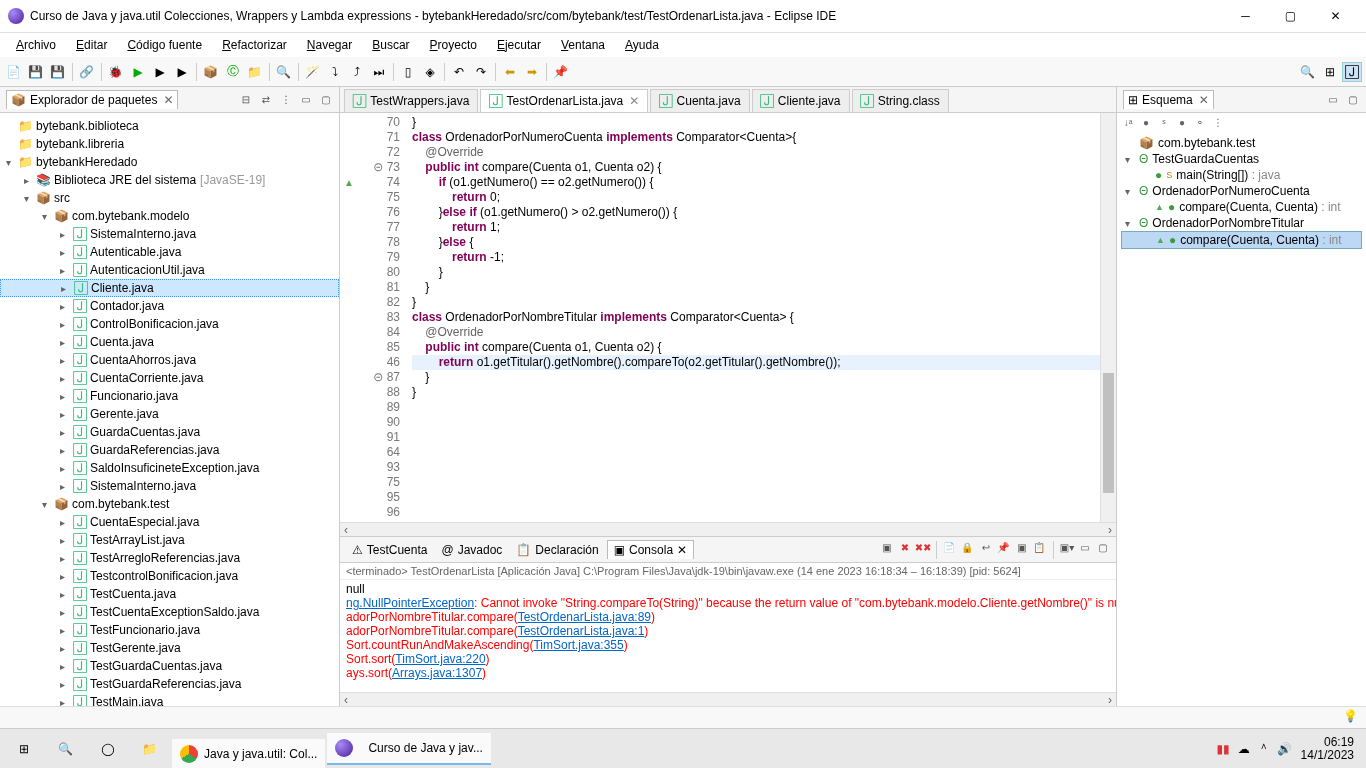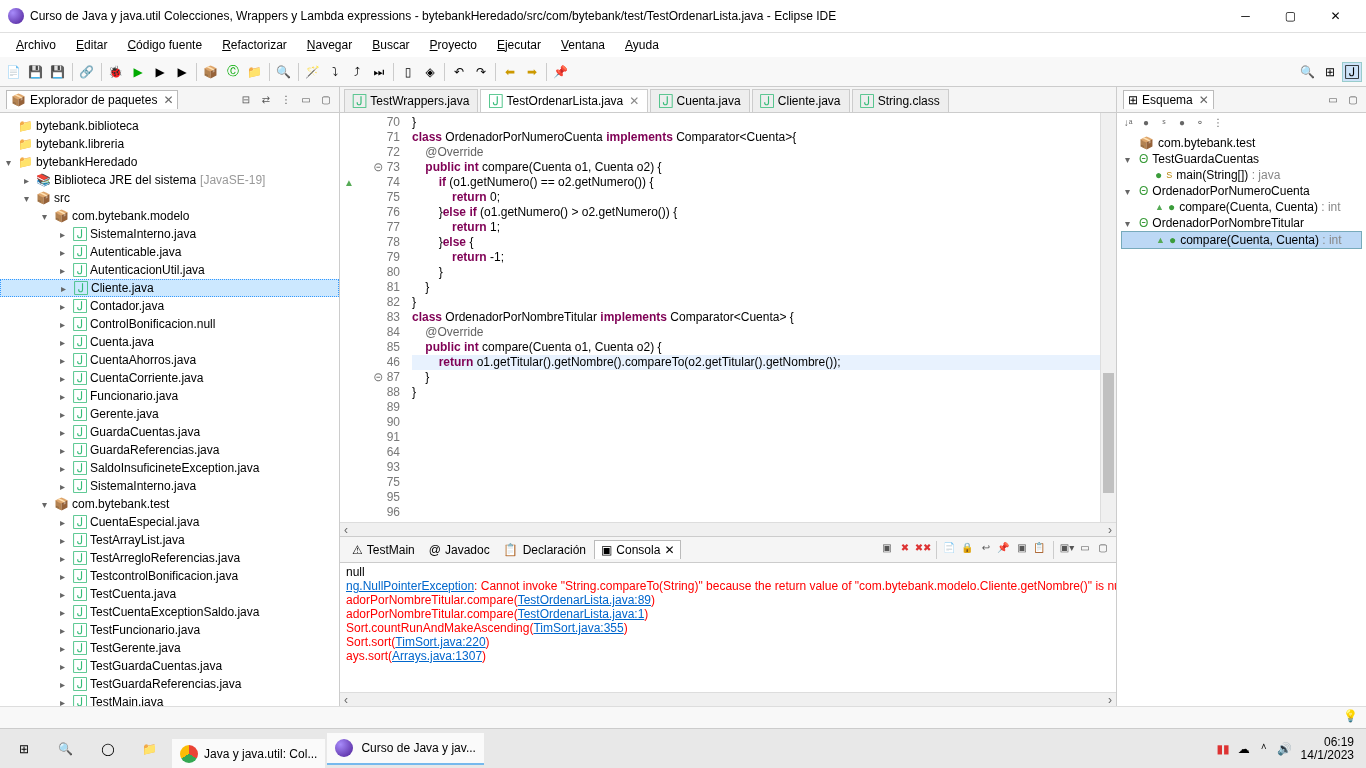--- a/index.html
+++ b/index.html
@@ -197,21 +197,21 @@
           <span>Cliente.java</span>
         </div>
         <div class="tree-item" style="padding-left: 60px;">
           <span class="arrow">▸</span>
           <span class="ficon" style="color:#3b7;">🄹</span>
           <span>Contador.java</span>
         </div>
         <div class="tree-item" style="padding-left: 60px;">
           <span class="arrow">▸</span>
           <span class="ficon" style="color:#3b7;">🄹</span>
-          <span>ControlBonificacion.null</span>
+          <span>ControlBonificacion.java</span>
         </div>
         <div class="tree-item" style="padding-left: 60px;">
           <span class="arrow">▸</span>
           <span class="ficon" style="color:#3b7;">🄹</span>
           <span>Cuenta.java</span>
         </div>
         <div class="tree-item" style="padding-left: 60px;">
           <span class="arrow">▸</span>
           <span class="ficon" style="color:#3b7;">🄹</span>
           <span>CuentaAhorros.java</span>
@@ -404,21 +404,21 @@
     </div>
     <div class="hscroll-bottom">
         <span>‹</span>
         <span>›</span>
       </div>
 
     <div class="bottom-panel">
       <div class="bottom-tabs" id="bottom-tabs">
           <div class="btab">
             <span>⚠</span>
-            <span>TestMain</span>
+            <span>TestCuenta</span>
           </div>
           <div class="btab">
             <span>@</span>
             <span>Javadoc</span>
           </div>
           <div class="btab">
             <span>📋</span>
             <span>Declaración</span>
           </div>
           <div class="btab active">
@@ -436,20 +436,21 @@
           <span class="mini-icon">↩</span>
           <span class="mini-icon">📌</span>
           <span class="mini-icon">▣</span>
           <span class="mini-icon">📋</span>
           <span class="tb-sep"></span>
           <span class="mini-icon">▣▾</span>
           <span class="mini-icon">▭</span>
           <span class="mini-icon">▢</span>
         </div>
       </div>
+      <div class="console-header">&lt;terminado&gt; TestOrdenarLista [Aplicación Java] C:\Program Files\Java\jdk-19\bin\javaw.exe (14 ene 2023 16:18:34 – 16:18:39) [pid: 5624]</div>
       <div class="console-body" id="console-body"><div>null</div><div><span class="err link">ng.NullPointerException</span><span class="err">: Cannot invoke "String.compareTo(String)" because the return value of "com.bytebank.modelo.Cliente.getNombre()" is null</span></div><div class="err">adorPorNombreTitular.compare(<a class="file-link">TestOrdenarLista.java:89</a>)</div><div class="err">adorPorNombreTitular.compare(<a class="file-link">TestOrdenarLista.java:1</a>)</div><div class="err">Sort.countRunAndMakeAscending(<a class="file-link">TimSort.java:355</a>)</div><div class="err">Sort.sort(<a class="file-link">TimSort.java:220</a>)</div><div class="err">ays.sort(<a class="file-link">Arrays.java:1307</a>)</div></div>
       <div class="hscroll-bottom">
           <span>‹</span>
           <span>›</span>
         </div>
     </div>
   </div>
 
   <div class="right-panel">
     <div class="panel-header">
@@ -521,21 +522,21 @@
 
 <div class="taskbar">
   <div class="task-btn">⊞</div>
   <div class="task-btn">🔍</div>
   <div class="task-btn">◯</div>
   <div class="task-btn">📁</div>
   <div class="task-btn active" style="gap:6px;margin-top:12px;">
     <span style="width:18px;height:18px;border-radius:50%;background:conic-gradient(#ea4335 0 120deg,#34a853 120deg 240deg,#fbbc05 240deg 360deg);display:inline-block;"></span>
     <span>Java y java.util: Col...</span>
   </div>
-  <div class="task-btn active" style="gap:8px;">
+  <div class="task-btn active" style="gap:15px;">
     <span style="width:18px;height:18px;border-radius:50%;background:radial-gradient(circle at 30% 30%,#a78bfa,#4c1d95);display:inline-block;"></span>
     <span>Curso de Java y jav...</span>
   </div>
   <div class="task-right">
     <span style="color:#d33">▮▮</span>
     <span>☁</span>
     <span>＾</span>
     <span>🔊</span>
     <div class="clock">
       <div>06:19</div>

